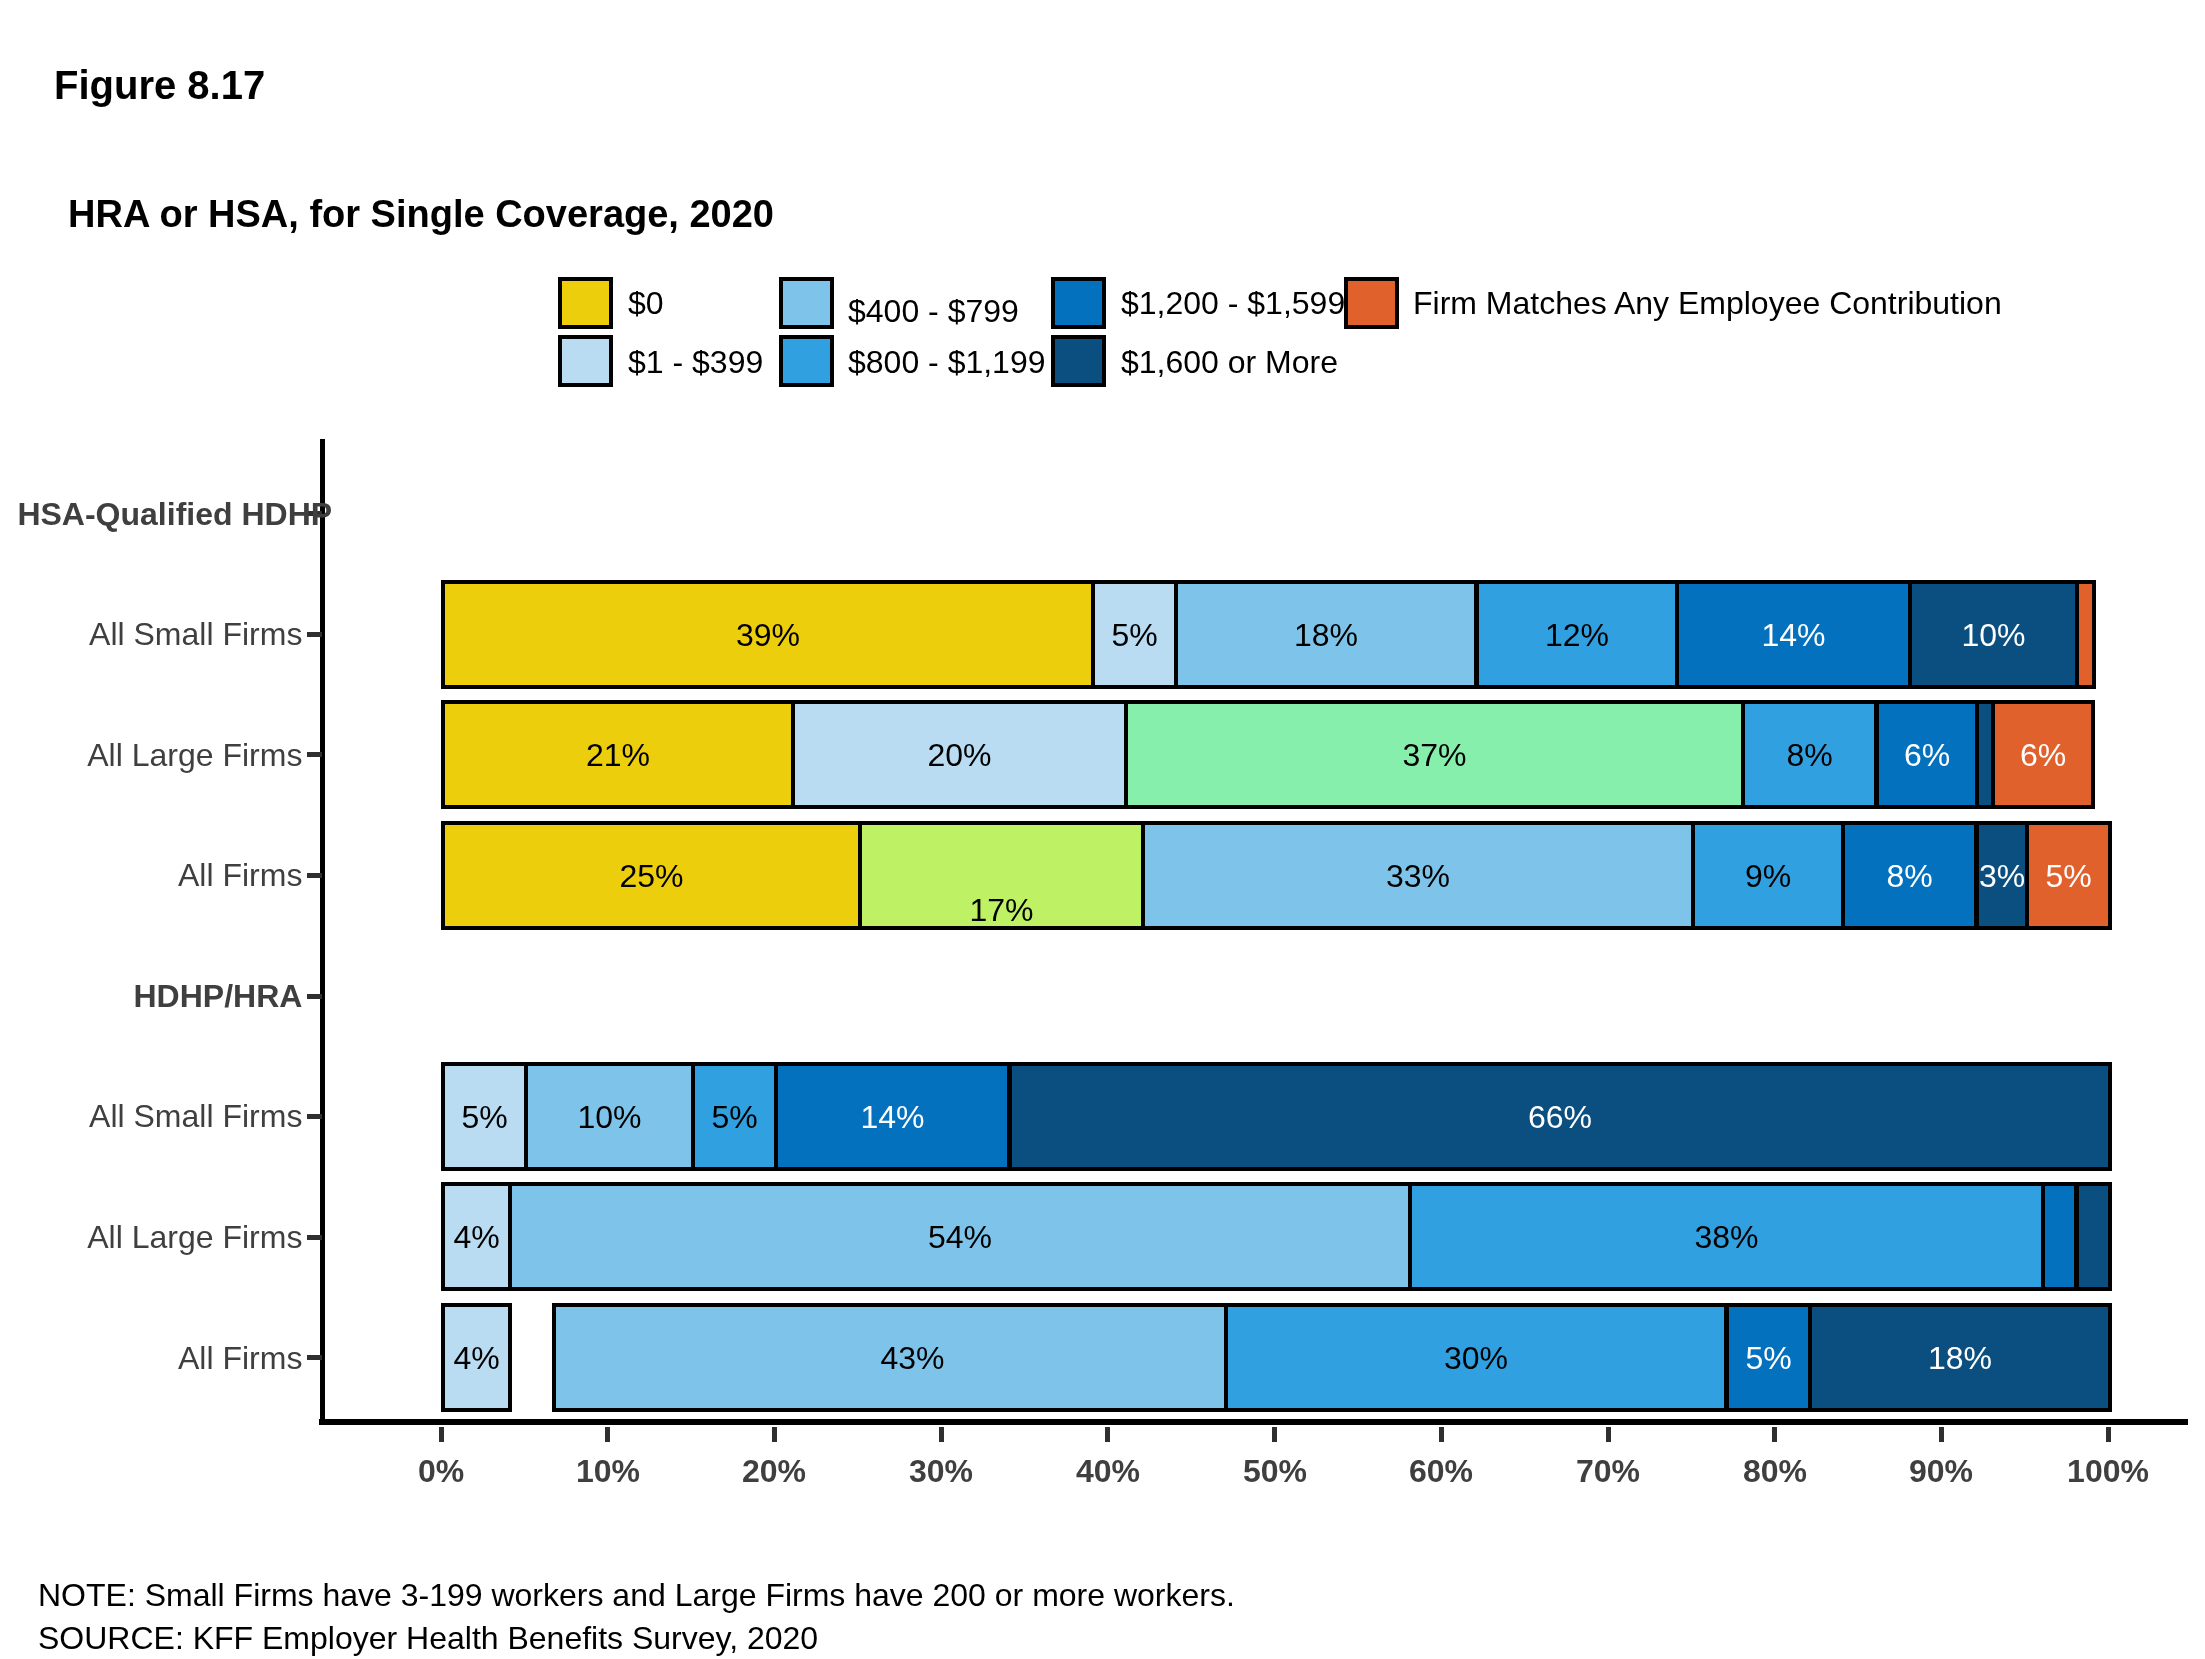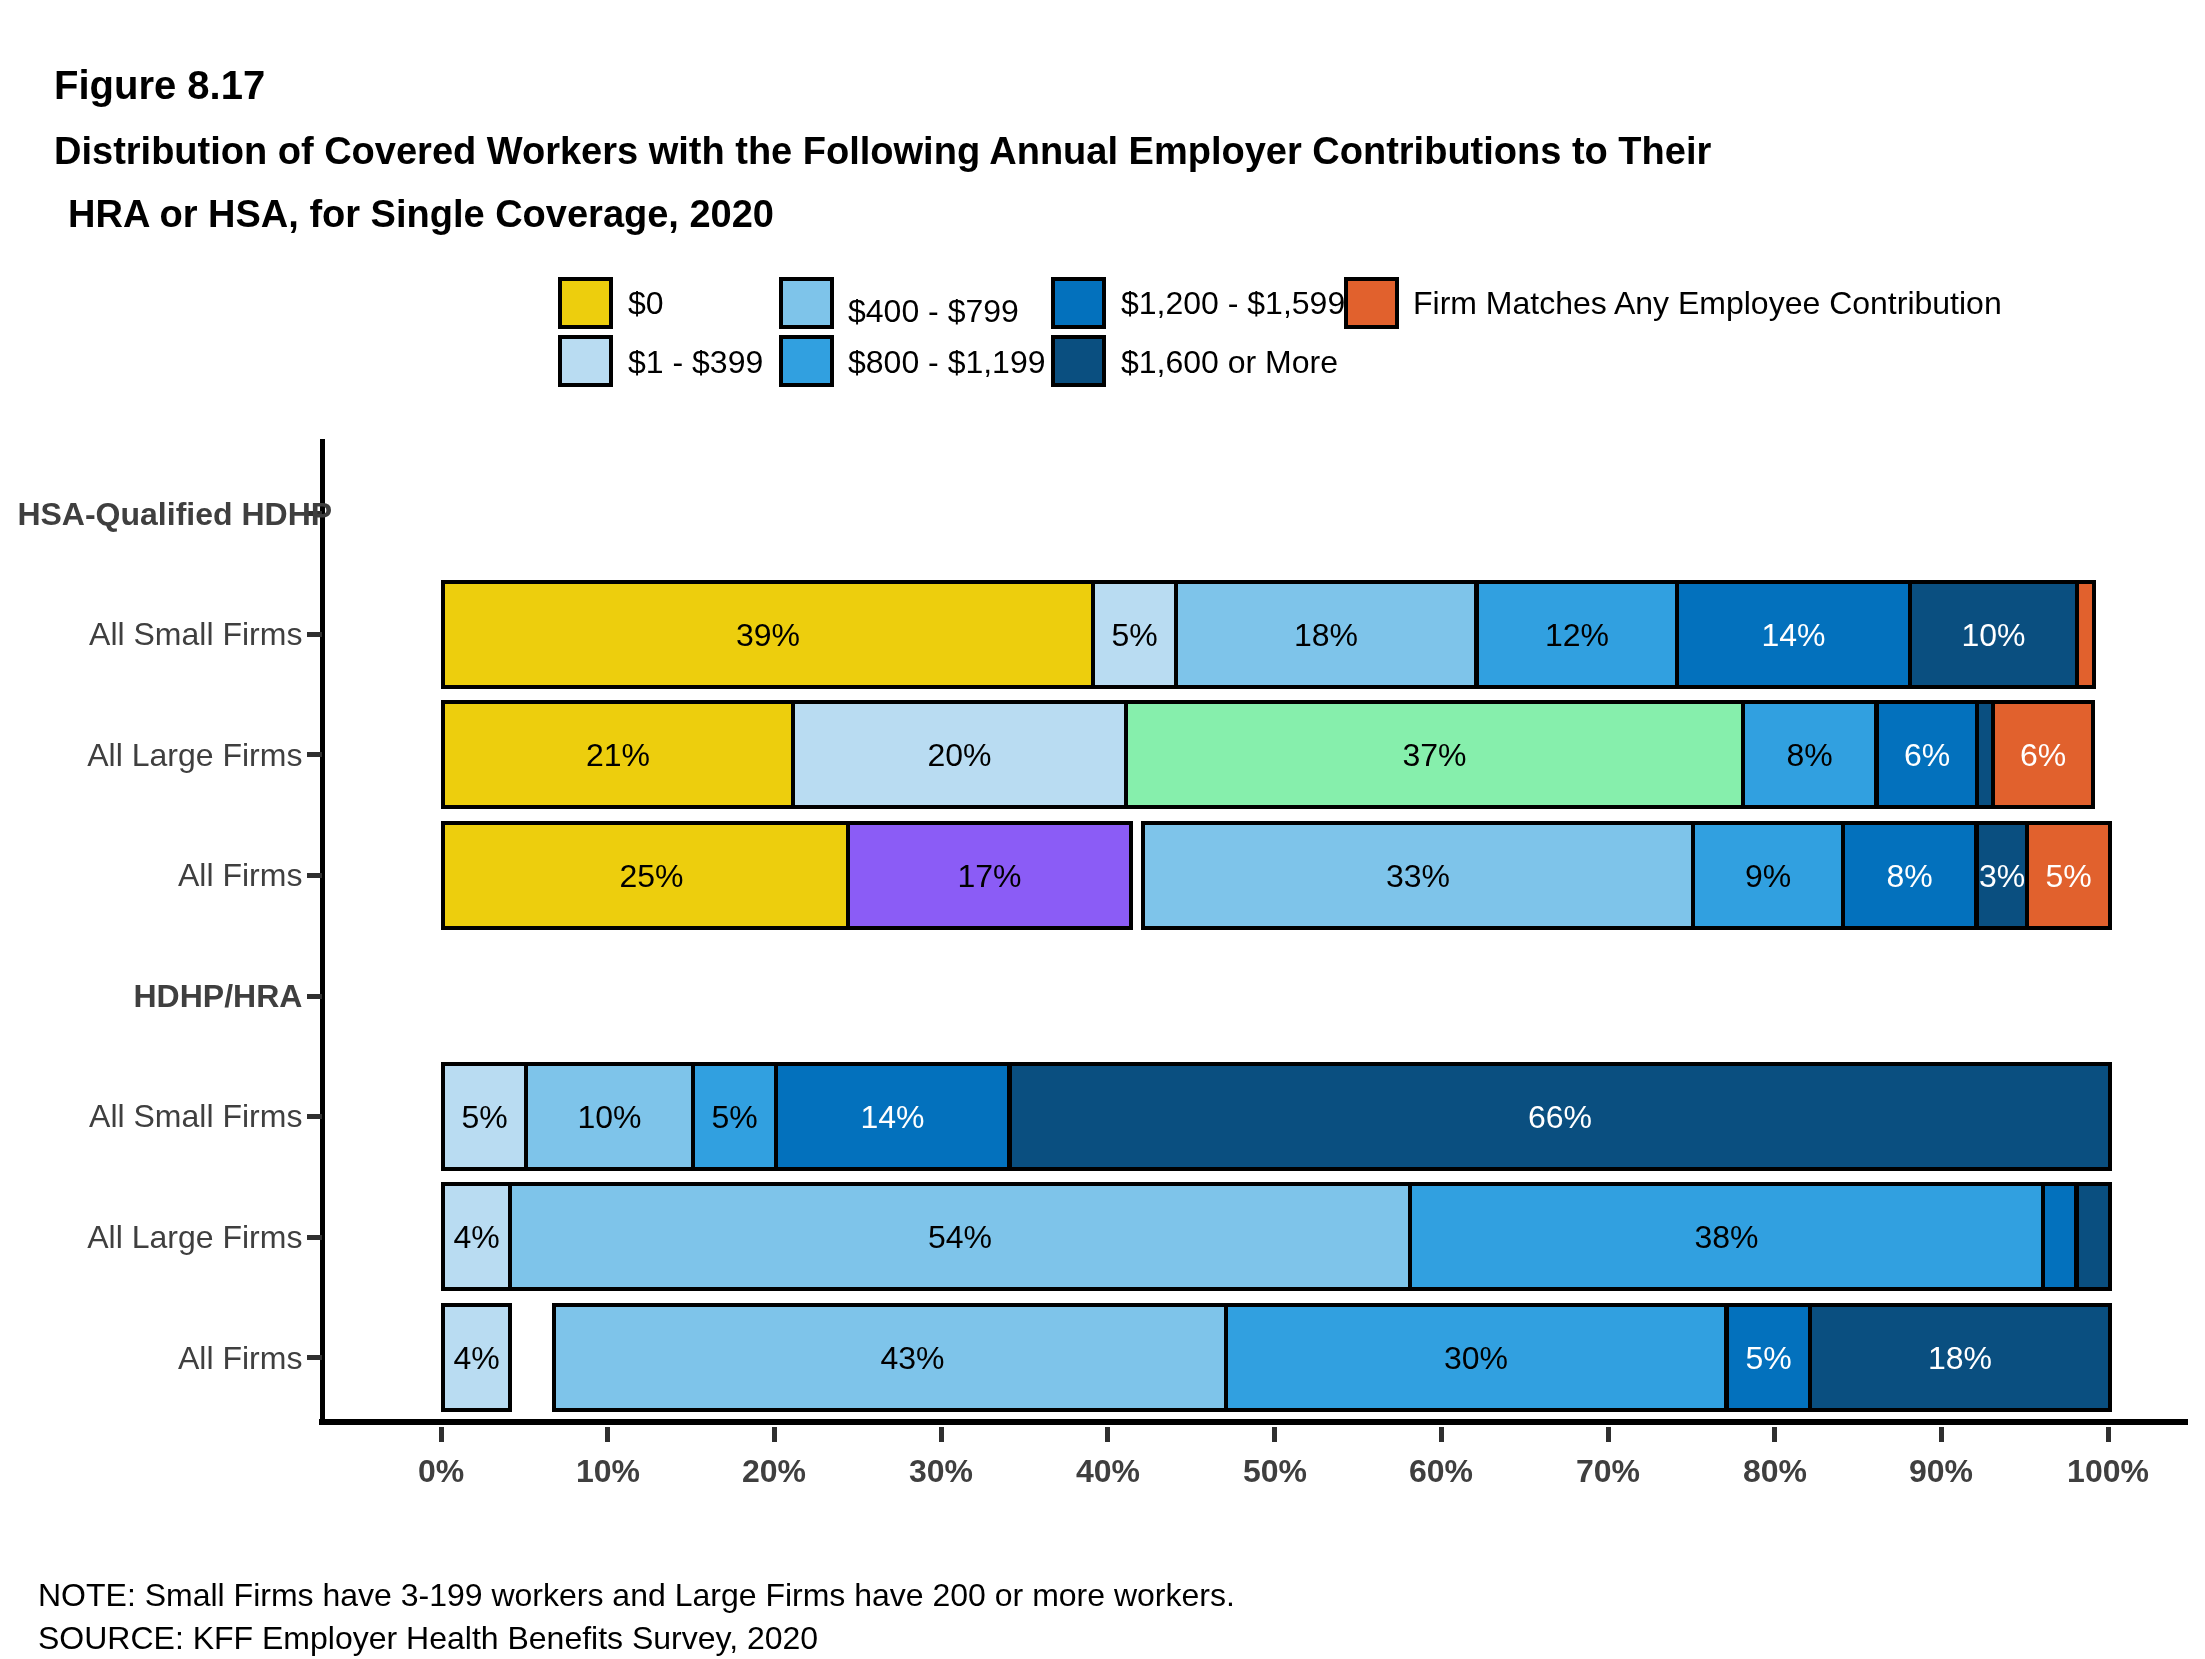--- a/index.html
+++ b/index.html
@@ -52,21 +52,20 @@
   }
 
   .note-line{font-size:32px;color:#000;white-space:nowrap;}
 </style>
 </head>
 <body>
 
 <div class="page">
 
   <div class="abs title-block figure-label">Figure 8.17</div>
-  <div class="abs title-line title-line1">Distribution of Covered Workers with the Following Annual Employer Contributions to Their</div>
   <div class="abs title-line title-line2">HRA or HSA, for Single Coverage, 2020</div>
 
   <div id="legend">
       <div class="abs legend-swatch" style="left: 558px; top: 277px; background: rgb(237, 206, 13);"></div>
       <div class="abs legend-label" style="left: 628px; top: 277px;">$0</div>
       <div class="abs legend-swatch" style="left: 558px; top: 335px; background: rgb(185, 220, 242);"></div>
       <div class="abs legend-label" style="left: 628px; top: 336px;">$1 - $399</div>
       <div class="abs legend-swatch" style="left: 779px; top: 277px; background: rgb(126, 196, 234);"></div>
       <div class="abs legend-label" style="left: 848px; top: 277px; margin-top: 8px;">$400 - $799</div>
       <div class="abs legend-swatch" style="left: 779px; top: 335px; background: rgb(49, 160, 224);"></div>
@@ -130,21 +129,21 @@
         <div class="bar-segment" style="left: 1550px; width: 104px; background: rgb(225, 97, 45);">
           <div class="bar-segment-label" style="color: rgb(255, 255, 255);">6%</div>
         </div>
       </div>
       <div class="abs y-tick" style="left: 307px; top: 873px;"></div>
       <div class="abs y-label" style="left: 17.4px; top: 875px;">All Firms</div>
       <div class="abs bar-row" style="left: 441px; top: 821px; width: 1671px;">
         <div class="bar-segment" style="left: 0px; width: 421px; background: rgb(237, 206, 13);">
           <div class="bar-segment-label" style="color: rgb(0, 0, 0);">25%</div>
         </div>
-        <div class="bar-segment" style="left: 405px; width: 287px; background: #8b5cf6;">
+        <div class="bar-segment" style="left: 417px; width: 287px; background: #bef264; align-items: flex-end;">
           <div class="bar-segment-label" style="color: rgb(0, 0, 0);">17%</div>
         </div>
         <div class="bar-segment" style="left: 700px; width: 554px; background: rgb(126, 196, 234);">
           <div class="bar-segment-label" style="color: rgb(0, 0, 0);">33%</div>
         </div>
         <div class="bar-segment" style="left: 1250px; width: 154px; background: rgb(49, 160, 224);">
           <div class="bar-segment-label" style="color: rgb(0, 0, 0);">9%</div>
         </div>
         <div class="bar-segment" style="left: 1400px; width: 137px; background: rgb(3, 113, 189);">
           <div class="bar-segment-label" style="color: rgb(255, 255, 255);">8%</div>

